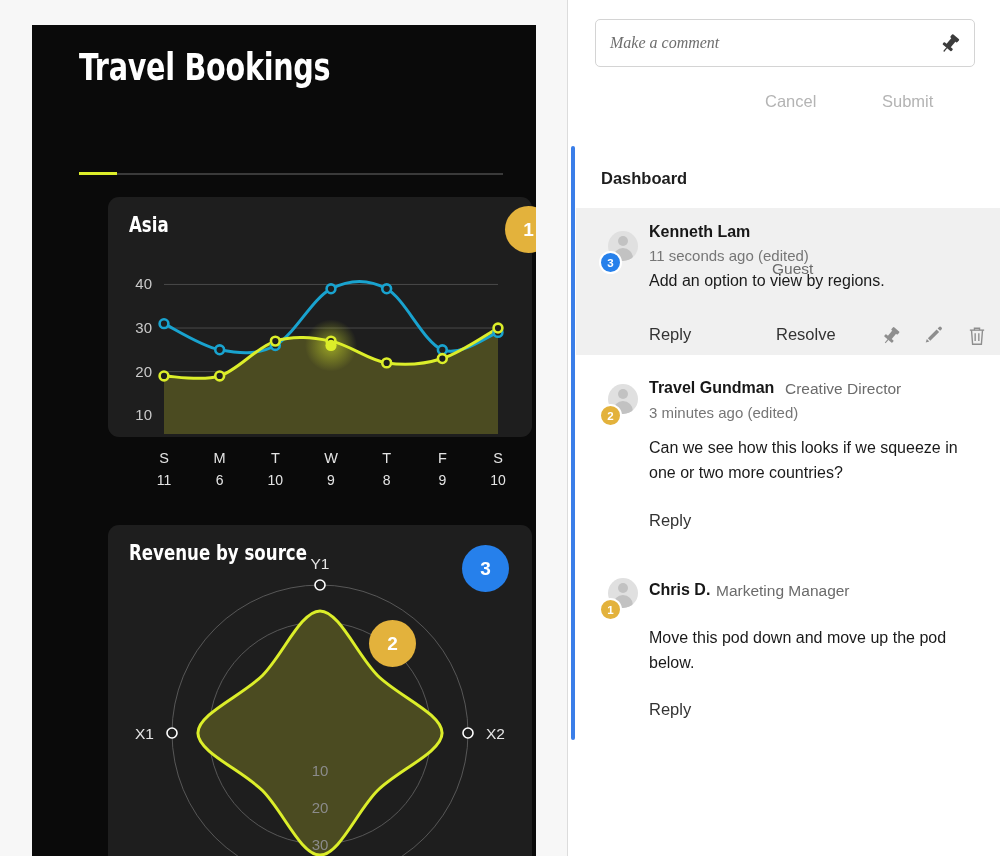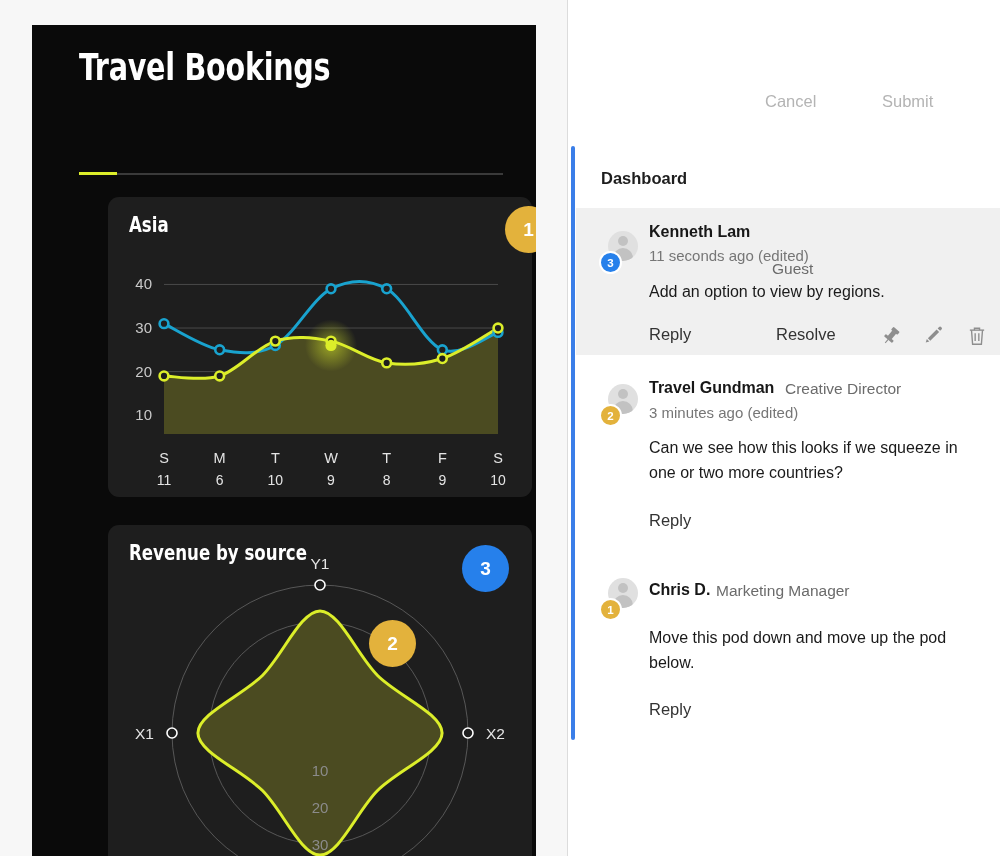--- a/index.html
+++ b/index.html
@@ -32,21 +32,21 @@
     margin-right: 28px; padding-bottom: 10px; cursor: pointer;
   }
   .tab.active { color: #ffffff; }
   .tabs-rule { position: absolute; left: 47px; top: 148px; width: 424px; height: 1.5px; background: #3a3a3a; }
   .tabs-underline { position: absolute; left: 47px; top: 147px; width: 38px; height: 3px; background: #dcee2a; }
 
   .card {
     position: absolute; left: 76px; background: #1e1e1e; border-radius: 11px;
     width: 424px;
   }
-  .card.card-line { top: 172px; height: 300px; text-align: right; }
+  .card.card-line { top: 172px; height: 240px; text-align: right; }
   .card.card-radar { top: 500px; height: 356px; }
   .card-title {
     position: absolute; left: 21px; top: 16px;
     font-family: "DejaVu Sans Condensed", "Liberation Sans Narrow", "Liberation Sans", sans-serif;
     font-weight: 700; font-size: 21px; color: #fff;
     transform: scaleX(0.88); transform-origin: left top;
   }
   .badge {
     position: absolute; border-radius: 50%;
     display: flex; align-items: center; justify-content: center;
@@ -188,37 +188,50 @@
           </svg>
         <div class="badge badge-2">2</div>
       </div>
 
     </div>
   </div>
   <div class="dash-divider"></div>
 
   <div class="panel">
 
+    <div class="comment-box">
+      <span class="comment-ph">Make a comment</span>
+      <span class="pin-btn">
+        <svg width="24" height="24" viewBox="0 0 24 24">
+          <g transform="rotate(40 12 12)" fill="#3c3c3c">
+            <rect x="7.5" y="2.5" width="9" height="4.2" rx="1"></rect>
+            <rect x="9.3" y="6.2" width="5.4" height="8.5"></rect>
+            <rect x="6.2" y="14" width="11.6" height="3.1" rx="1"></rect>
+            <rect x="11.4" y="16.8" width="1.2" height="5"></rect>
+          </g>
+        </svg>
+      </span>
+    </div>
 
     <span class="act cancel-btn">Cancel</span>
     <span class="act submit-btn">Submit</span>
 
     <div class="thread-bar"></div>
     <div class="section-title">Dashboard</div>
 
     <div class="comment highlight" style="top:208px;height:147px;">
       <div class="avatar" style="top:23px;">
         <div class="head"></div>
         <div class="body"></div>
       </div>
       <div class="cbadge" style="left:23px;top:43px;background:#2680eb;">3</div>
       <div class="cname" style="top:15px;">Kenneth Lam</div>
       <div class="crole" style="left:196px;top:32px;margin-top:20px;">Guest</div>
       <div class="ctime" style="top:39px;">11 seconds ago (edited)</div>
-      <div class="ctext" style="top:71px;">Add an option to view by regions.</div>
+      <div class="ctext" style="top:60px;">Add an option to view by regions.</div>
       <div class="clink" style="left:73px;top:117px;">Reply</div>
       <div class="clink" style="left:200px;top:117px;">Resolve</div>
 
       <span class="icon-btn" style="left:304px;top:117px;">
         <svg width="22" height="22" viewBox="0 0 24 24">
           <g transform="rotate(40 12 12)" fill="#8e8e8e">
             <rect x="7.5" y="2.5" width="9" height="4.2" rx="1"></rect>
             <rect x="9.3" y="6.2" width="5.4" height="8.5"></rect>
             <rect x="6.2" y="14" width="11.6" height="3.1" rx="1"></rect>
             <rect x="11.4" y="16.8" width="1.2" height="5"></rect>

